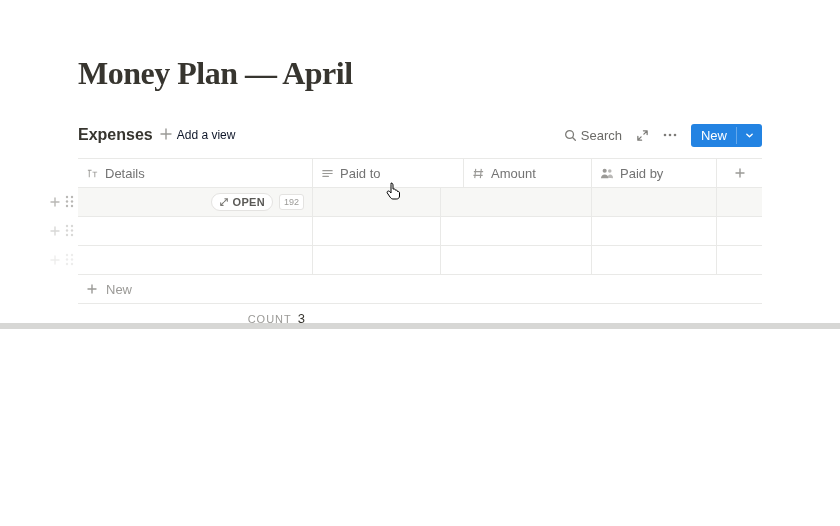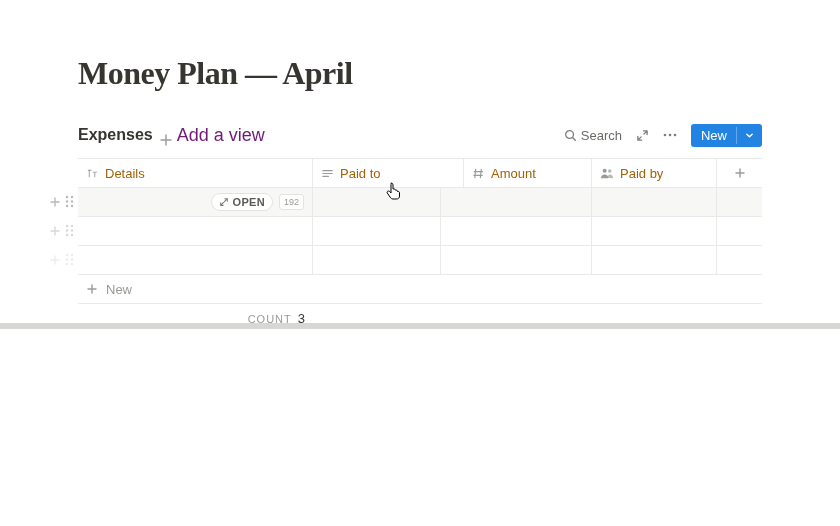--- a/index.html
+++ b/index.html
@@ -4,35 +4,35 @@
 <style>
   * { box-sizing: border-box; margin: 0; padding: 0; }
   html, body { width: 840px; height: 526px; font-family: -apple-system, BlinkMacSystemFont, "Segoe UI", Helvetica, Arial, sans-serif; background: #fff; color: #37352f; }
   .page { position: relative; width: 840px; height: 526px; }
   .content { padding: 55px 78px 0 78px; }
   .title { font-size: 32px; font-weight: 700; letter-spacing: -0.5px; font-family: Liberation Serif, serif; }
   .db { margin-top: 28px; }
   .db-header { display: flex; align-items: center; justify-content: space-between; height: 30px; }
   .db-left { display: flex; align-items: center; gap: 7px; }
   .db-name { font-size: 16px; font-weight: 600; }
-  .add-view { display: flex; align-items: flex-end; gap: 5px; color: #701a75; font-size: 18px; cursor: pointer; }
+  .add-view { display: flex; align-items: flex-start; gap: 5px; color: #0f172a; font-size: 12px; cursor: pointer; }
   .db-right { display: flex; align-items: center; gap: 14px; color: #6b6a67; font-size: 13px; }
   .search { display: flex; align-items: center; gap: 4px; cursor: pointer; }
   .iconbtn { display: inline-flex; align-items: center; justify-content: center; cursor: pointer; color: #7d7c78; }
   .dots { letter-spacing: 1px; font-weight: 600; }
   .newbtn { display: inline-flex; align-items: center; background: #2383e2; color: #fff; border-radius: 3px; overflow: hidden; font-size: 13px; font-weight: 500; cursor: pointer; }
   .newbtn .nb-label { padding: 4px 9px 4px 10px; }
   .newbtn .nb-caret { padding: 4px 8px; border-left: 1px solid rgba(255,255,255,0.3); display: inline-flex; align-items: center; }
   .table-wrap { position: relative; margin-top: 8px; }
   .gutter { position: absolute; left: -42px; top: 0; width: 42px; }
   .gutter-row { height: 29px; display: flex; align-items: center; justify-content: flex-end; gap: 4px; padding-right: 4px; color: #b9b8b5; }
   .gutter-row svg { display: block; }
   .table { border-top: 1px solid #e9e9e7; }
   .thead, .trow { display: flex; }
-  .th, .td { border-right: 1px solid #e9e9e7; border-bottom: 1px solid #e9e9e7; height: 29px; display: flex; align-items: center; padding: 0 8px; font-size: 13px; color: #a16207; gap: 6px; }
+  .th, .td { border-right: 1px solid #e9e9e7; border-bottom: 1px solid #e9e9e7; height: 29px; display: flex; align-items: center; padding: 0 8px; font-size: 13px; color: #737373; gap: 6px; }
   .th:last-child, .td:last-child { border-right: none; }
   .c-details { width: 235px; }
   .c-amount  { width: 128px; }
   .c-paidto  { width: 151px; }
   .c-paidby  { width: 125px; }
   .c-add     { width: 45px; justify-content: center; }
   .td { color: #37352f; }
   .trow.hovered { background: #f7f7f5; }
   .trow.hovered .c-details { justify-content: flex-end; gap: 6px; }
   .openpill { border: 1px solid #e4e3e1; border-radius: 9px; background: #fff; padding: 2px 7px; font-size: 11px; font-weight: 600; letter-spacing: 0.3px; color: #5a5956; display: inline-flex; align-items: center; gap: 4px; cursor: pointer; }

